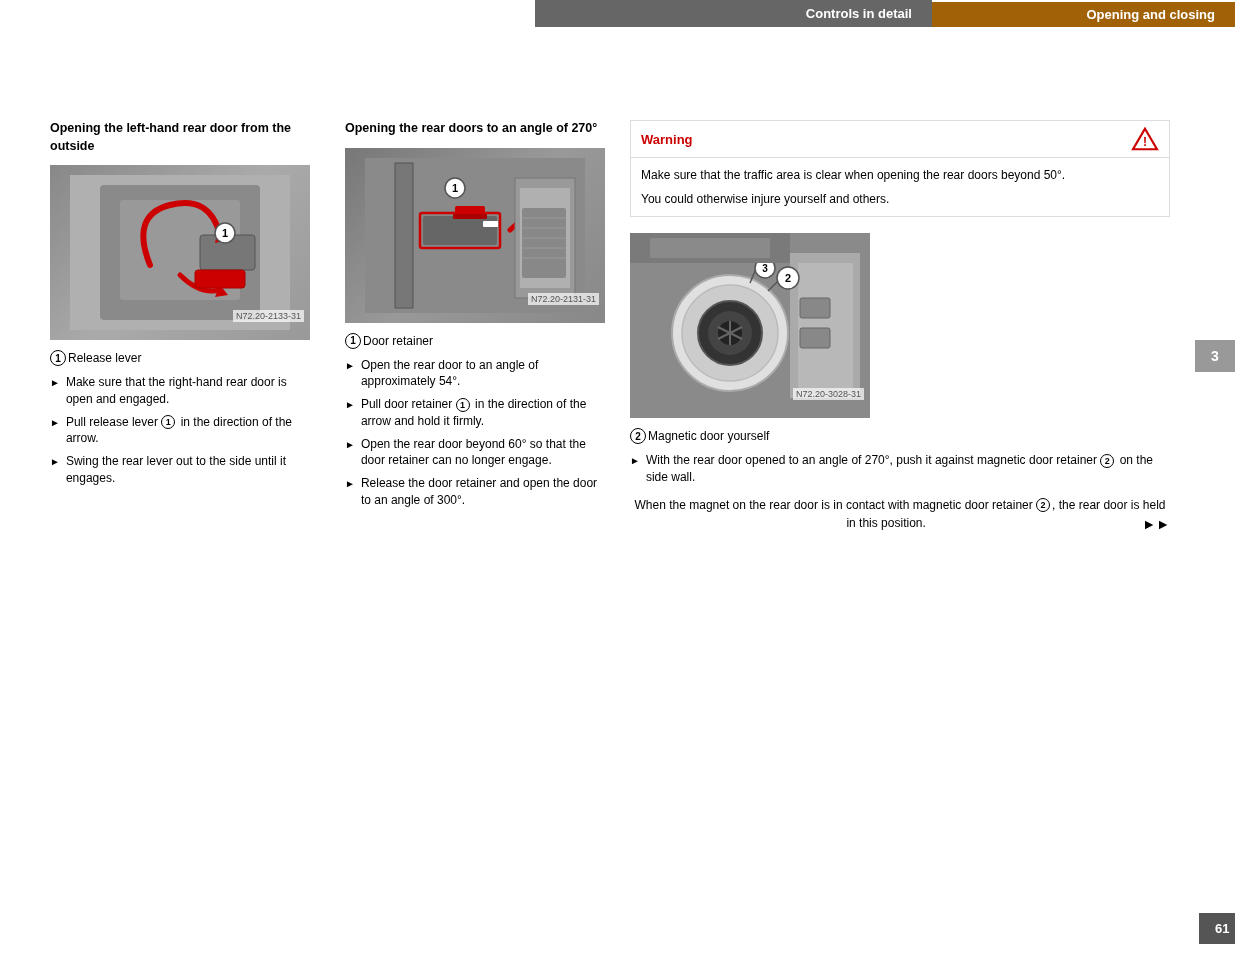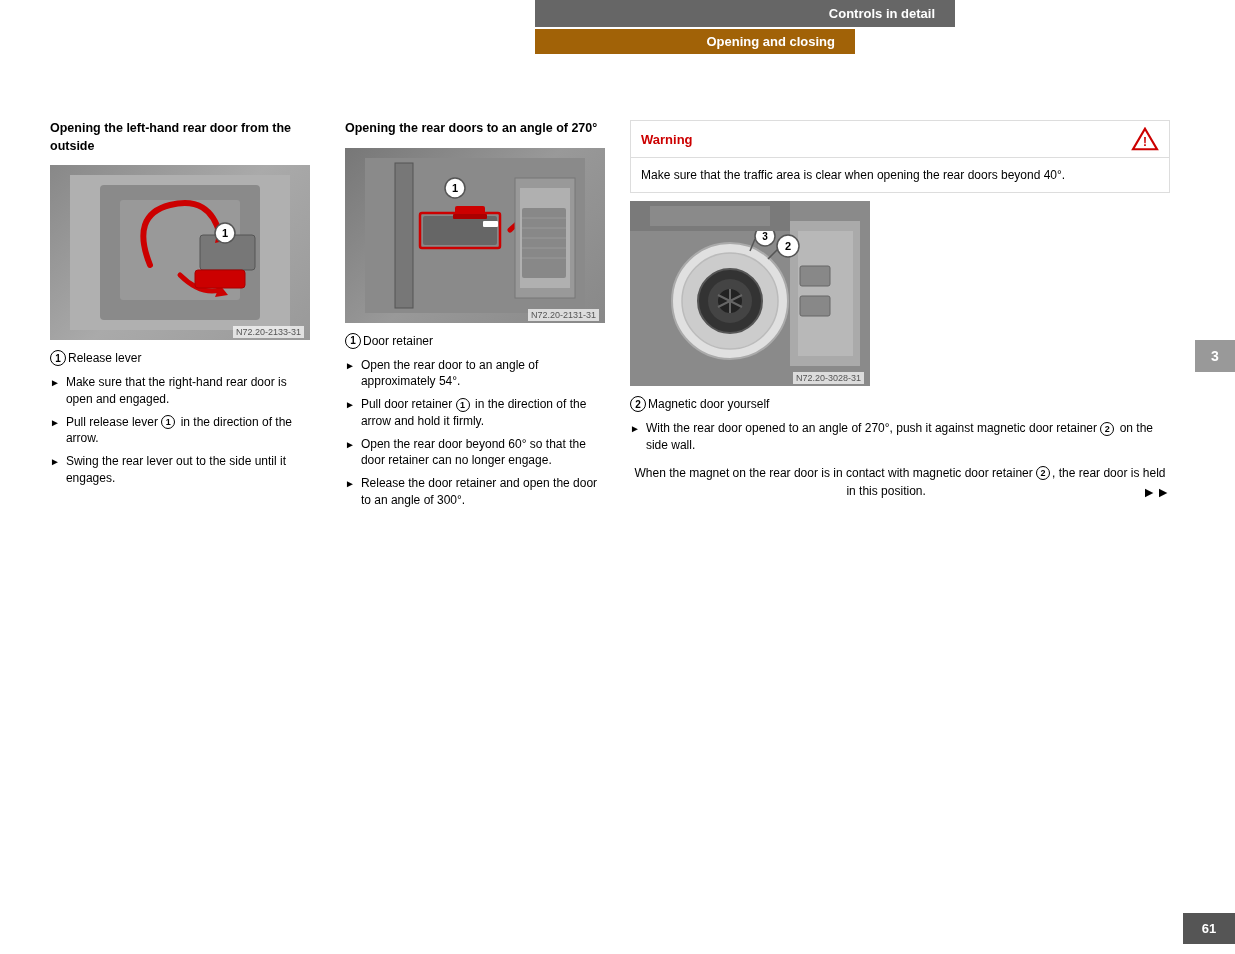--- a/index.html
+++ b/index.html
@@ -21,21 +21,21 @@
       padding: 20px 30px 60px 30px;
     }
 
     
     .header-bar {
       position: absolute;
       top: 0;
       right: 0;
       width: 700px;
       display: flex;
-      flex-direction: column;
+      flex-direction: row;
       align-items: flex-start;
     }
 
     .header-controls-in-detail {
       background: #666;
       color: #fff;
       font-weight: bold;
       font-size: 13px;
       padding: 6px 20px;
       width: 420px;
@@ -70,21 +70,21 @@
     
     .page-number {
       position: absolute;
       bottom: 10px;
       right: 0;
       background: #555;
       color: #fff;
       font-weight: bold;
       font-size: 13px;
       padding: 8px 16px;
-      width: 52px;
+      width: 36px;
       text-align: center;
     }
 
     
     .main-content {
       display: flex;
       gap: 0;
       margin-top: 100px;
       padding: 0 20px;
     }
@@ -119,21 +119,21 @@
       height: 175px;
     }
 
     .img-middle {
       width: 260px;
       height: 175px;
     }
 
     .img-caption {
       position: absolute;
-      bottom: 2px;
+      bottom: 18px;
       right: 6px;
       font-size: 9px;
       color: #555;
       background: rgba(255,255,255,0.7);
       padding: 1px 3px;
     }
 
     
     .circle-num {
       display: inline-flex;
@@ -175,21 +175,21 @@
       color: #000;
       font-size: 10px;
       margin-right: 6px;
       margin-top: 2px;
       flex-shrink: 0;
     }
 
     
     .warning-box {
       border: 1px solid #ddd;
-      margin-bottom: 8px;
+      margin-bottom: 16px;
     }
 
     .warning-header {
       display: flex;
       align-items: center;
       justify-content: space-between;
       padding: 6px 10px;
       background: #fff;
       border-bottom: 1px solid #ddd;
     }
@@ -384,21 +384,22 @@
 
       <div class="warning-box">
         <div class="warning-header">
           <span class="warning-title">Warning</span>
           <svg class="triangle-icon" viewBox="0 0 32 28" width="32" height="28">
             <polygon points="16,2 30,26 2,26" fill="none" stroke="#cc0000" stroke-width="2.5"></polygon>
             <text x="16" y="22" text-anchor="middle" font-size="14" font-weight="bold" fill="#cc0000">!</text>
           </svg>
         </div>
         <div class="warning-body">
-          <p>Make sure that the traffic area is clear when opening the rear doors beyond 40°.</p>
+          <p>Make sure that the traffic area is clear when opening the rear doors beyond 50°.</p>
+          <p style="margin-top:6px;">You could otherwise injure yourself and others.</p>
         </div>
       </div>
 
       <div class="img-placeholder" style="width:240px; height:185px; margin-bottom:10px;">
         <div class="right-img-content">
           <svg width="240" height="185" viewBox="0 0 240 185">
             <rect x="0" y="0" width="240" height="185" fill="#999"></rect>
 
             <rect x="0" y="0" width="240" height="185" fill="#8a8a8a"></rect>
 

